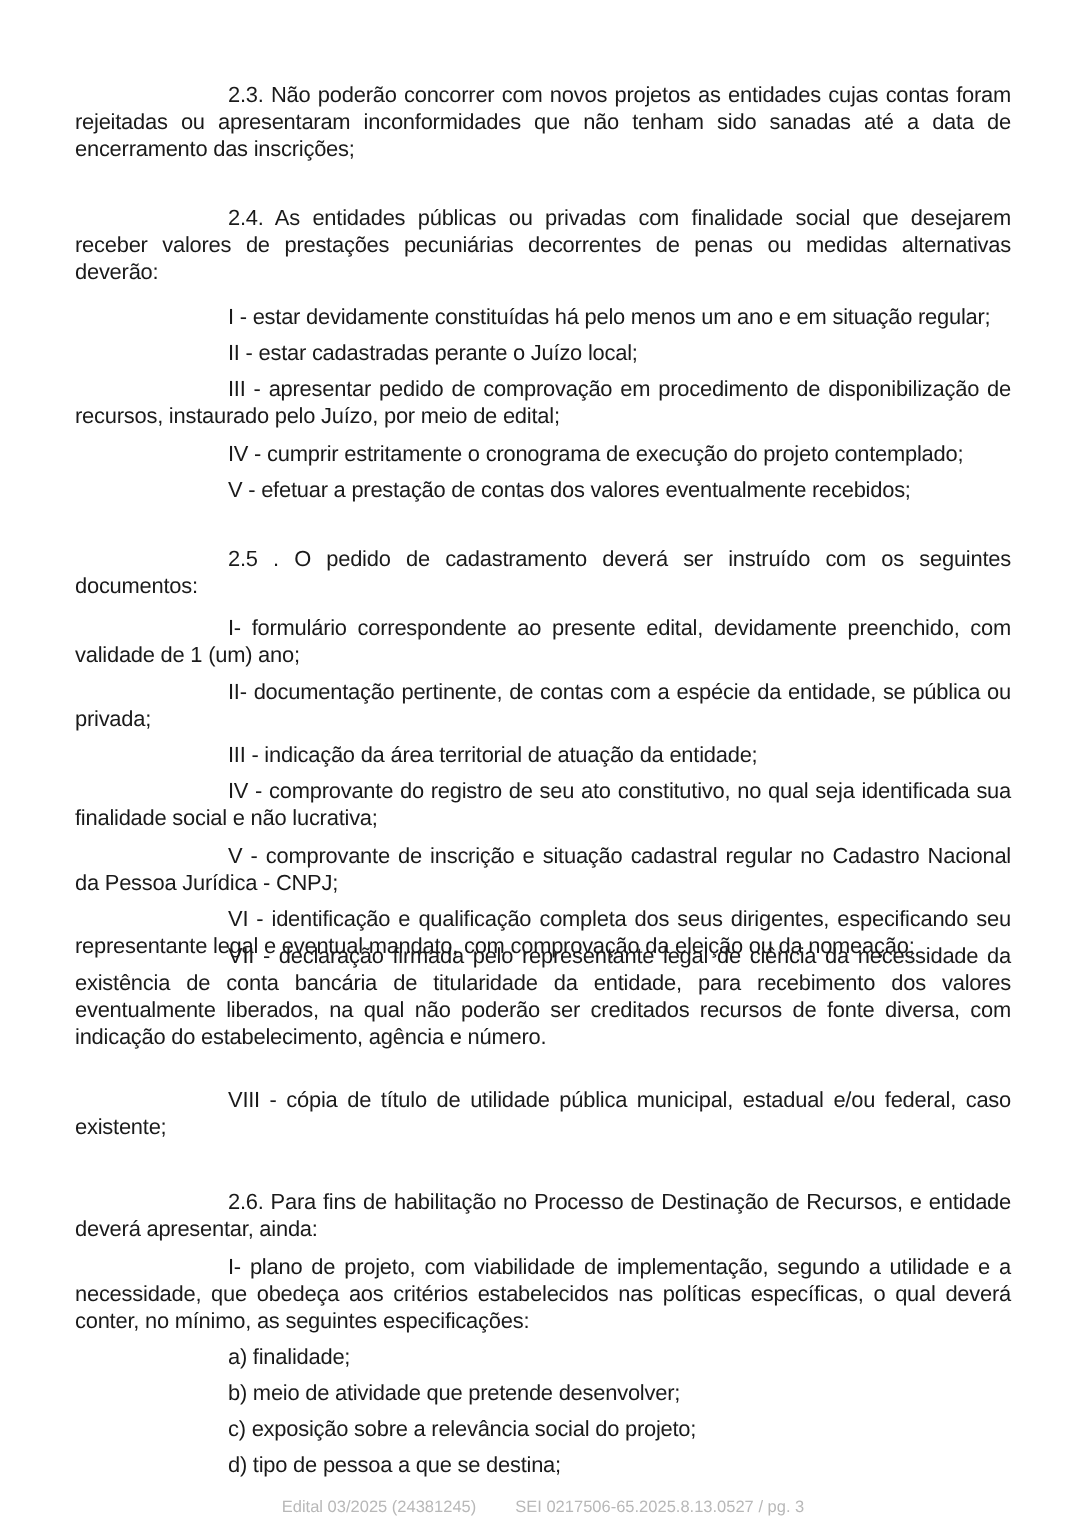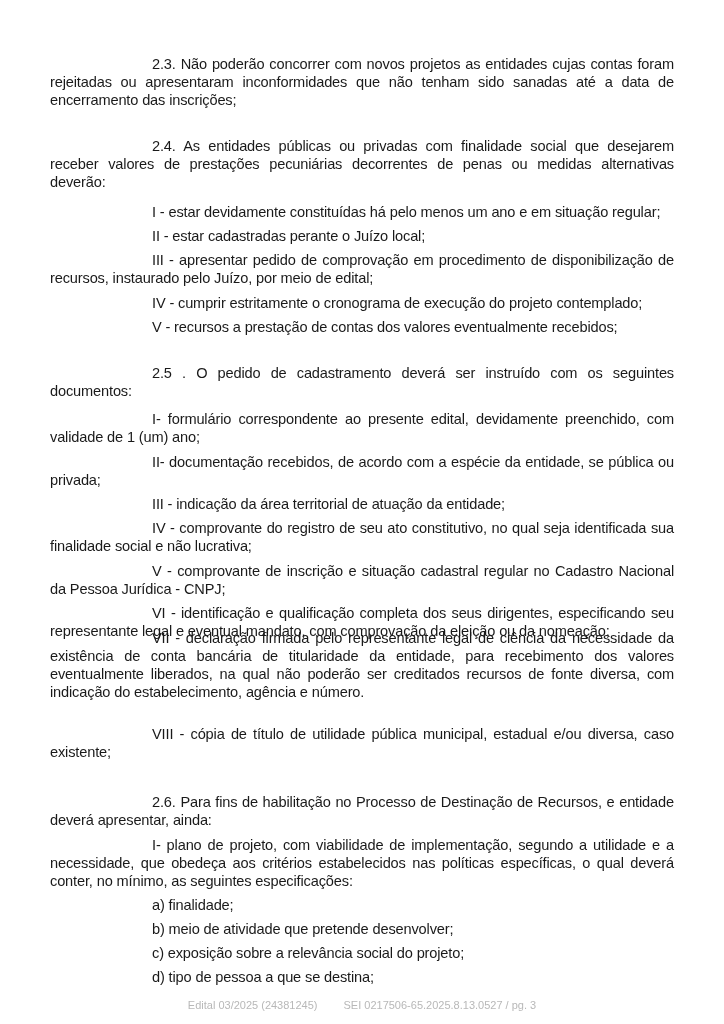--- a/index.html
+++ b/index.html
@@ -56,33 +56,33 @@
     <span class="num">2.3.</span><span> Não poderão concorrer com novos projetos as entidades cujas contas foram rejeitadas ou apresentaram inconformidades que não tenham sido sanadas até a data de encerramento das inscrições;</span>
   </div>
 
   <div class="p last-left" style="top:137px">
     <span class="num">2.4.</span><span> As entidades públicas ou privadas com finalidade social que desejarem receber valores de prestações pecuniárias decorrentes de penas ou medidas alternativas deverão:</span>
   </div>
   <div class="p last-left" style="top:203px">I - estar devidamente constituídas há pelo menos um ano e em situação regular;</div>
   <div class="p last-left" style="top:227px">II - estar cadastradas perante o Juízo local;</div>
   <div class="p last-left" style="top:251px">III - apresentar pedido de comprovação em procedimento de disponibilização de recursos, instaurado pelo Juízo, por meio de edital;</div>
   <div class="p last-left" style="top:294px">IV - cumprir estritamente o cronograma de execução do projeto contemplado;</div>
-  <div class="p last-left" style="top:318px">V - recursos a prestação de contas dos valores eventualmente recebidos;</div>
+  <div class="p last-left" style="top:318px">V - efetuar a prestação de contas dos valores eventualmente recebidos;</div>
 
   <div class="p last-left" style="top:364px">
     <span class="num">2.5 .</span><span> O pedido de cadastramento deverá ser instruído com os seguintes documentos:</span>
   </div>
   <div class="p last-left" style="top:410px">I- formulário correspondente ao presente edital, devidamente preenchido, com validade de 1 (um) ano;</div>
-  <div class="p last-left" style="top:453px">II- documentação recebidos, de acordo com a espécie da entidade, se pública ou privada;</div>
+  <div class="p last-left" style="top:453px">II- documentação pertinente, de contas com a espécie da entidade, se pública ou privada;</div>
   <div class="p last-left" style="top:495px">III - indicação da área territorial de atuação da entidade;</div>
   <div class="p last-left" style="top:519px">IV - comprovante do registro de seu ato constitutivo, no qual seja identificada sua finalidade social e não lucrativa;</div>
   <div class="p last-left" style="top:562px">V - comprovante de inscrição e situação cadastral regular no Cadastro Nacional da Pessoa Jurídica - CNPJ;</div>
   <div class="p last-left" style="top:604px">VI - identificação e qualificação completa dos seus dirigentes, especificando seu representante legal e eventual mandato, com comprovação da eleição ou da nomeação;</div>
   <div class="p last-left" style="top:629px">VII - declaração firmada pelo representante legal de ciência da necessidade da existência de conta bancária de titularidade da entidade, para recebimento dos valores eventualmente liberados, na qual não poderão ser creditados recursos de fonte diversa, com indicação do estabelecimento, agência e número.</div>
-  <div class="p last-left" style="top:725px">VIII - cópia de título de utilidade pública municipal, estadual e/ou diversa, caso existente;</div>
+  <div class="p last-left" style="top:725px">VIII - cópia de título de utilidade pública municipal, estadual e/ou federal, caso existente;</div>
 
   <div class="p last-left" style="top:793px">
     <span class="num">2.6.</span><span> Para fins de habilitação no Processo de Destinação de Recursos, e entidade deverá apresentar, ainda:</span>
   </div>
   <div class="p last-left" style="top:836px">I- plano de projeto, com viabilidade de implementação, segundo a utilidade e a necessidade, que obedeça aos critérios estabelecidos nas políticas específicas, o qual deverá conter, no mínimo, as seguintes especificações:</div>
   <div class="p last-left" style="top:896px">a) finalidade;</div>
   <div class="p last-left" style="top:920px">b) meio de atividade que pretende desenvolver;</div>
   <div class="p last-left" style="top:944px">c) exposição sobre a relevância social do projeto;</div>
   <div class="p last-left" style="top:968px">d) tipo de pessoa a que se destina;</div>
 </div>

